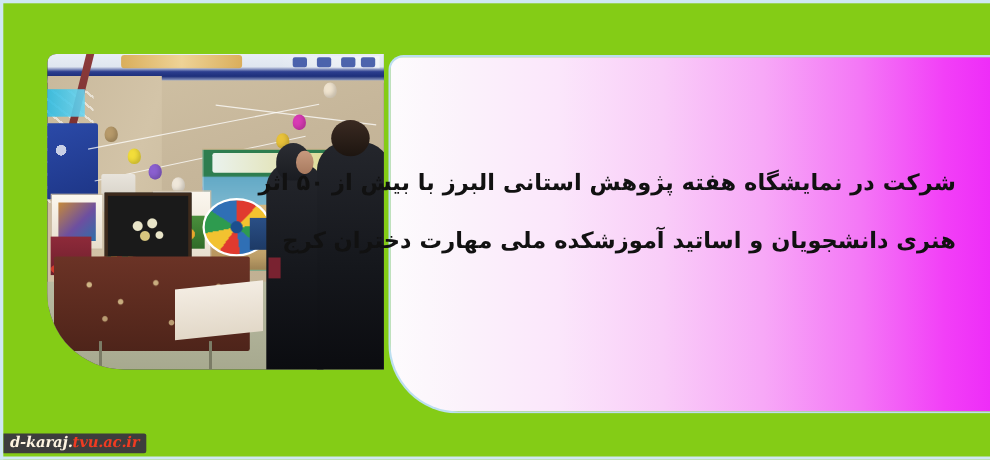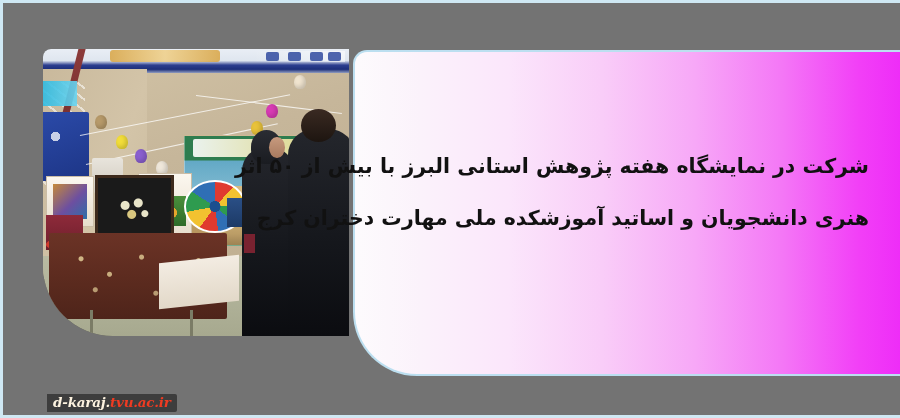--- a/index.html
+++ b/index.html
@@ -10,21 +10,21 @@
     width: 900px;
     height: 418px;
     overflow: hidden;
     font-family: "DejaVu Sans", "Liberation Sans", sans-serif;
   }
 
   .poster {
     position: relative;
     width: 900px;
     height: 418px;
-    background: #737373;
+    background: #84cc16;
     box-sizing: border-box;
     border-top: 3px solid #cfe8f3;
     border-bottom: 3px solid #cfe8f3;
     border-left: 3px solid #cfe8f3;
     overflow: hidden;
   }
 
   
   .photo-frame {
     position: absolute;
@@ -342,21 +342,20 @@
     padding: 2px 6px 3px 6px;
     border-radius: 0 2px 2px 0;
     direction: ltr;
     font-family: "DejaVu Serif", "Liberation Serif", serif;
     font-style: italic;
     font-weight: 700;
     font-size: 13.5px;
     line-height: 1;
     white-space: nowrap;
     letter-spacing: -.2px;
-    margin-left: 44px;
   }
   .wm-part1 { color: #fdf3e0; }
   .wm-part2 { color: #ef3b22; }
 </style>
 </head>
 <body>
 
 <div class="poster">
 
   <div class="photo-frame">

